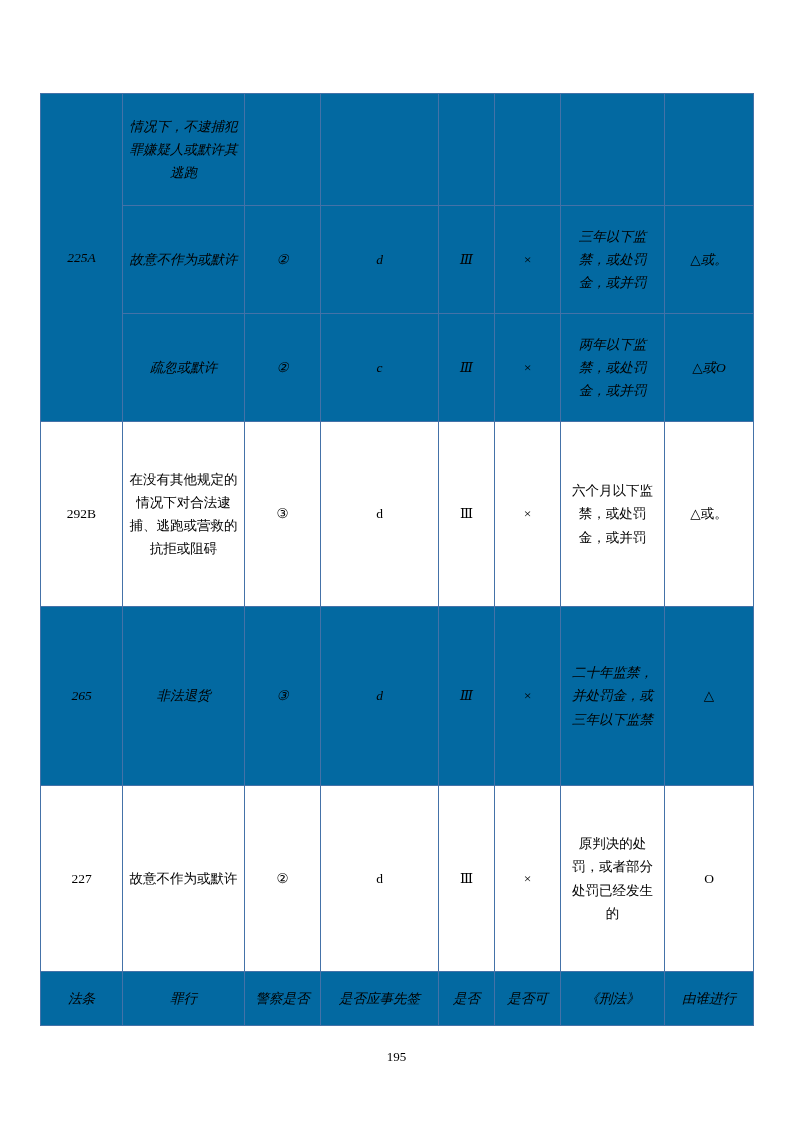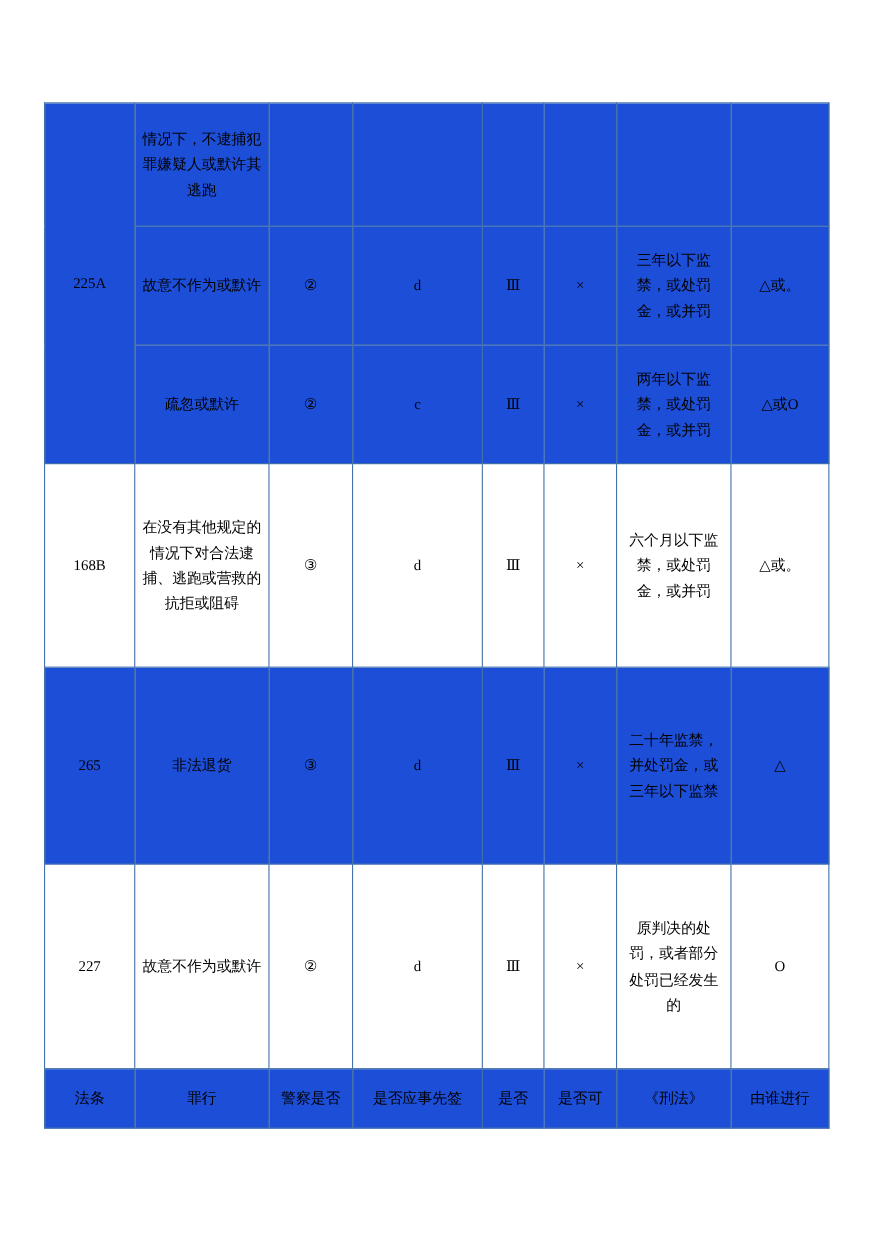--- a/index.html
+++ b/index.html
@@ -39,21 +39,21 @@
   
   col.c0 { width: 82px; }
   col.c1 { width: 122px; }
   col.c2 { width: 76px; }
   col.c3 { width: 118px; }
   col.c4 { width: 56px; }
   col.c5 { width: 66px; }
   col.c6 { width: 104px; }
   col.c7 { width: 89px; }
 
-  .fill-blue { background: #1d4ed8; }
+  .fill-blue { background: #0369a1; font-style: italic; }
   .fill-white { background: #ffffff; }
 
   .cell-text {
     display: block;
   }
   .page-number {
     position: absolute;
     left: 0;
     right: 0;
     top: 1049px;
@@ -154,21 +154,21 @@
           </td>
         <td class="fill-blue">
             <span class="cell-text">两年以下监禁，或处罚金，或并罚</span>
           </td>
         <td class="fill-blue">
             <span class="cell-text">△或O</span>
           </td>
       </tr>
       <tr class="r4">
         <td class="fill-white">
-            <span class="cell-text">168B</span>
+            <span class="cell-text">292B</span>
           </td>
         <td class="fill-white">
             <span class="cell-text">在没有其他规定的情况下对合法逮捕、逃跑或营救的抗拒或阻碍</span>
           </td>
         <td class="fill-white">
             <span class="cell-text">③</span>
           </td>
         <td class="fill-white">
             <span class="cell-text">d</span>
           </td>
@@ -259,13 +259,14 @@
         <td class="fill-blue">
             <span class="cell-text">《刑法》</span>
           </td>
         <td class="fill-blue">
             <span class="cell-text">由谁进行</span>
           </td>
       </tr>
     </tbody>
   </table>
 
+  <div class="page-number">195</div>
 </div>
 
 </body></html>

